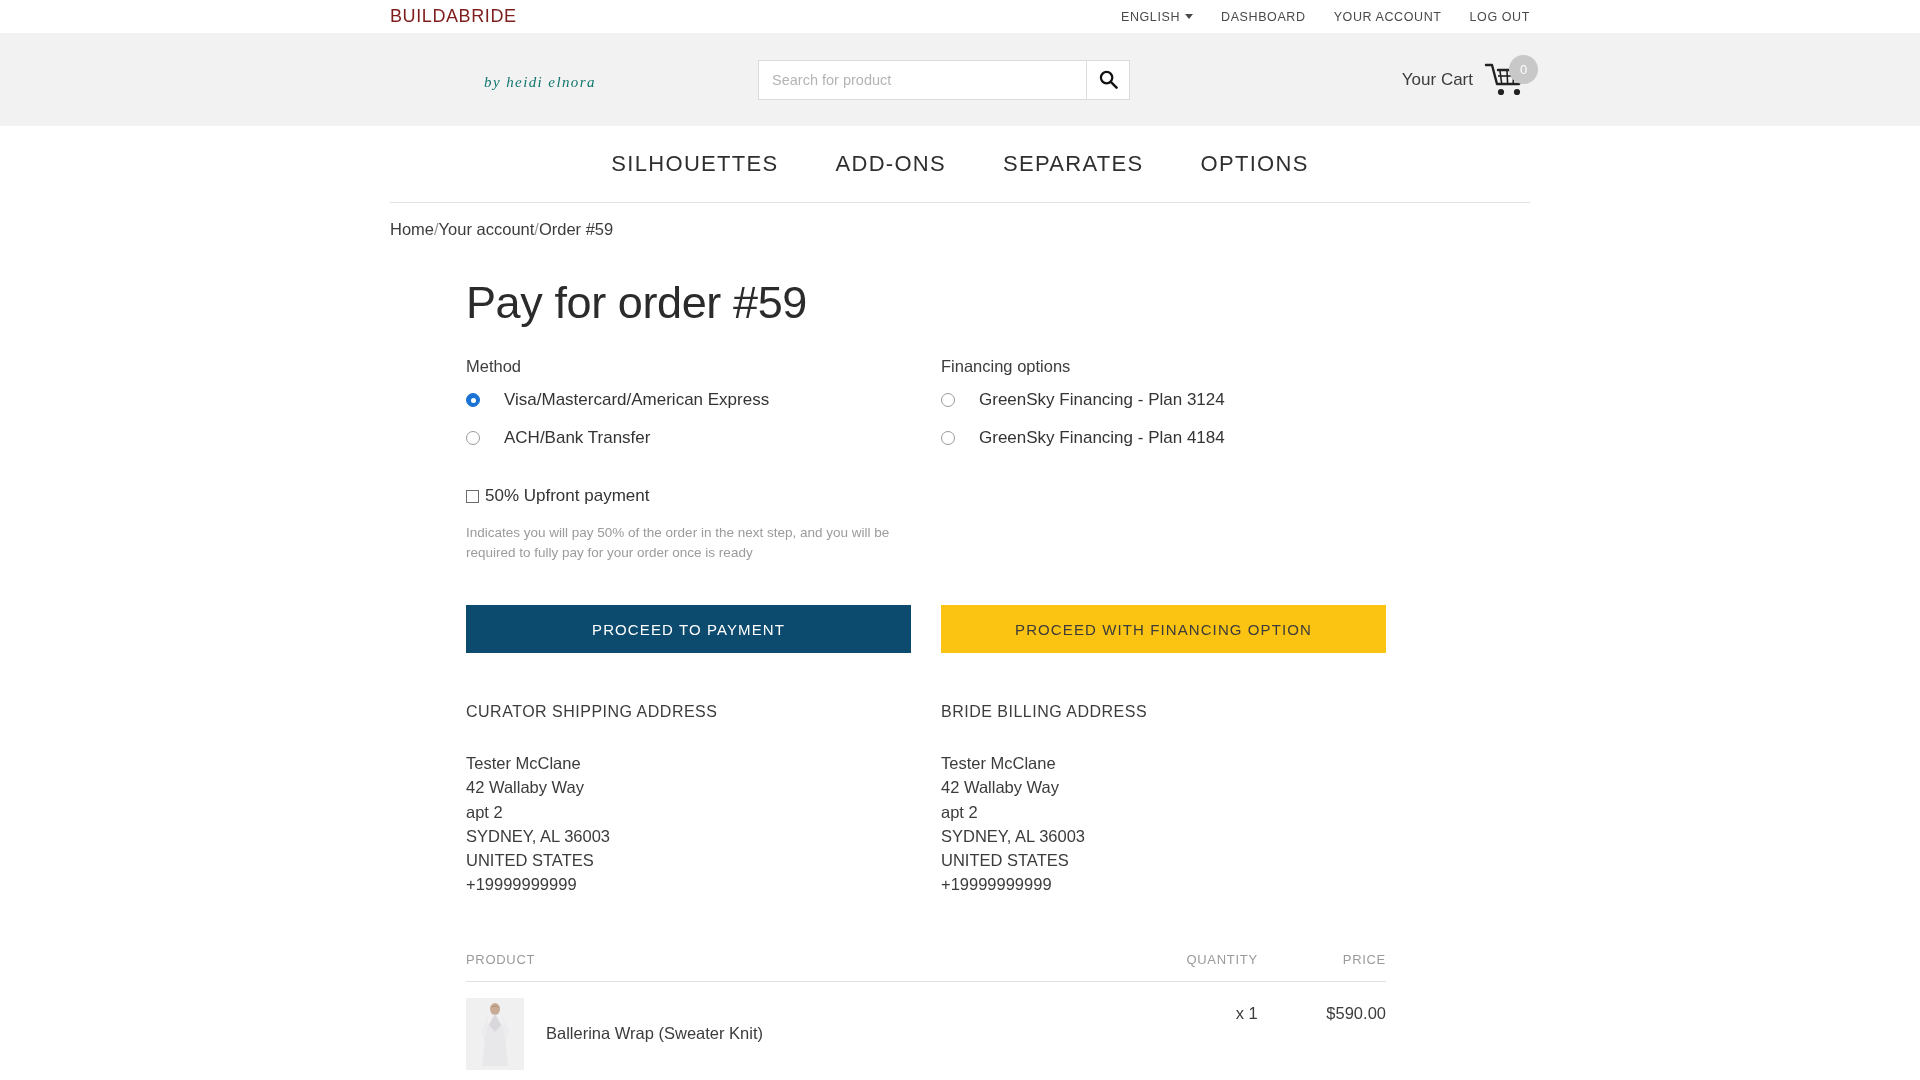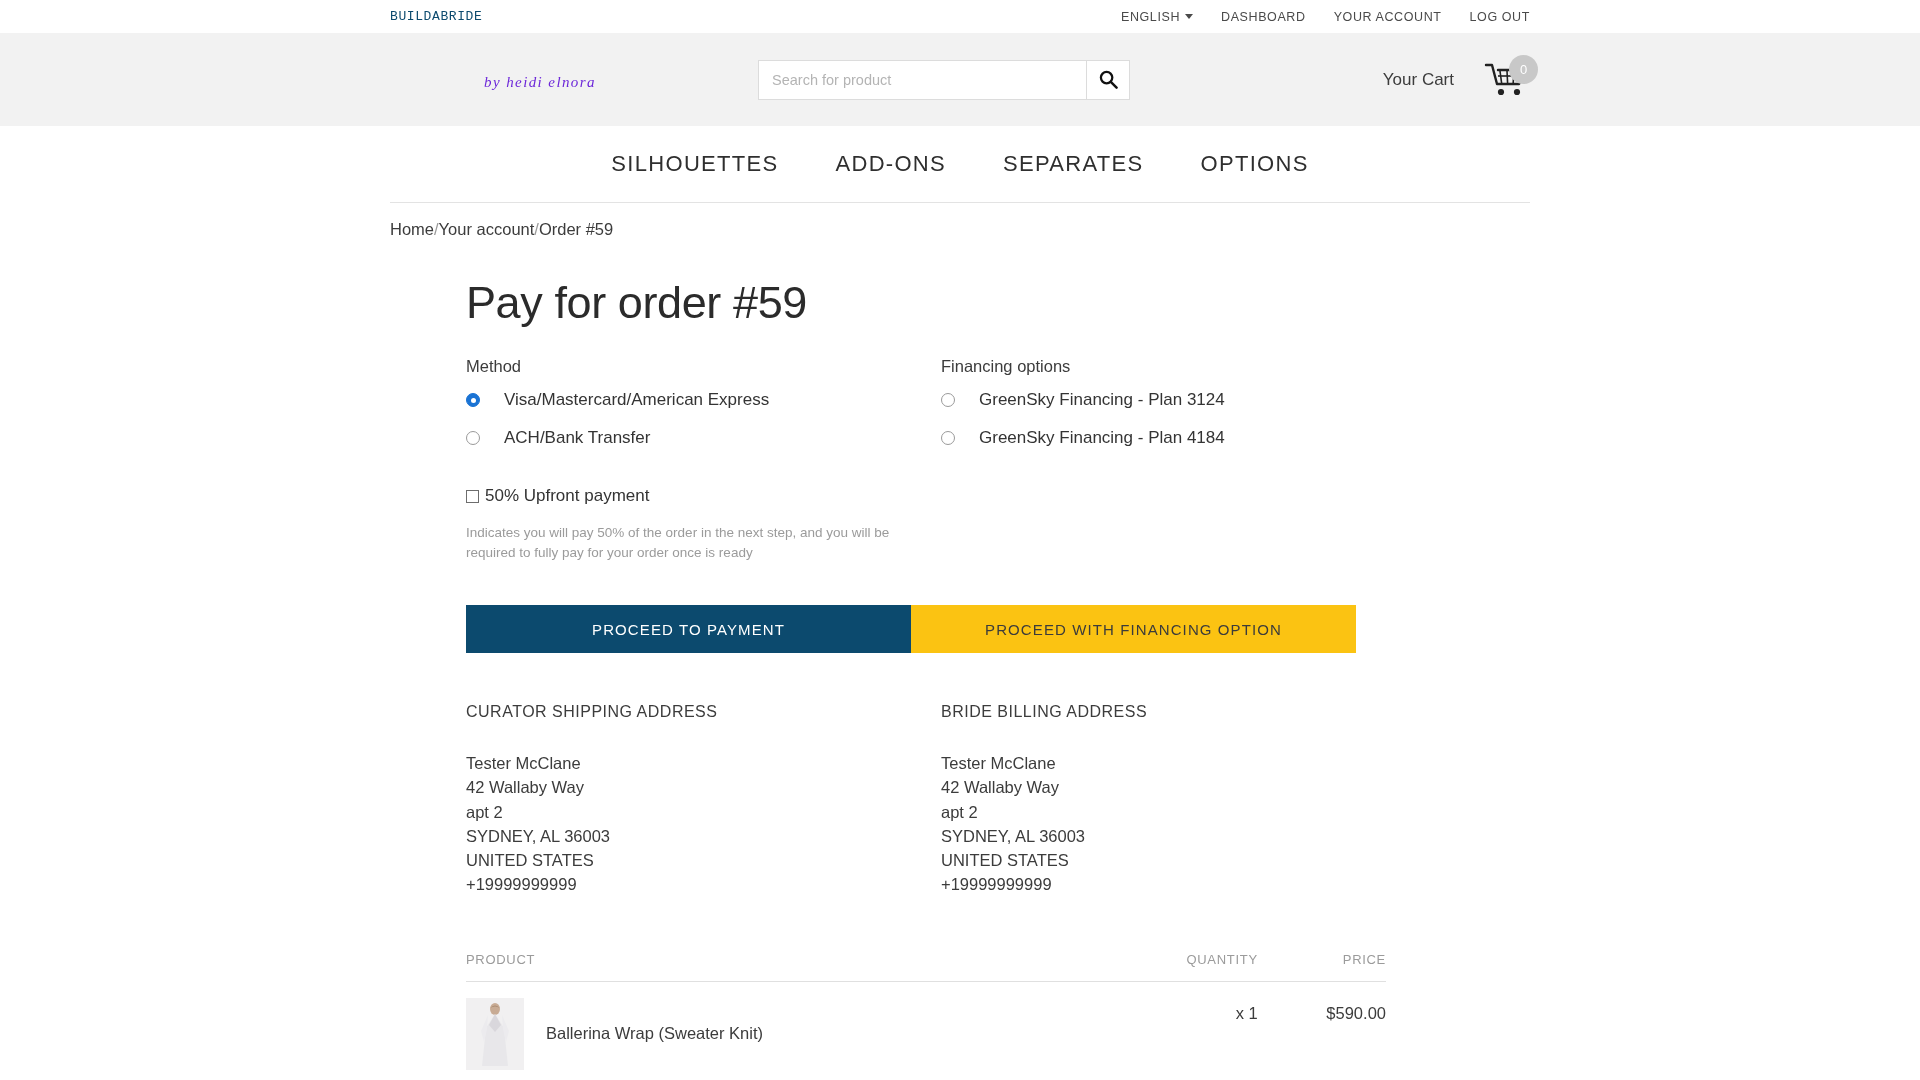--- a/index.html
+++ b/index.html
@@ -22,24 +22,23 @@
     letter-spacing: 0.4px;
   }
   .topbar-inner {
     width: 1140px;
     margin: 0 auto;
     display: flex;
     align-items: center;
     justify-content: space-between;
   }
   .brand-small {
-    color: #0c4a6e;
-    font-size: 13px;
+    color: #7f1d1d;
+    font-size: 18px;
     letter-spacing: 0.6px;
-    font-family: Liberation Mono, monospace;
   }
   .topnav { display: flex; align-items: center; gap: 28px; }
   .topnav a {
     color: #4a4a4a;
     text-decoration: none;
     font-size: 12.5px;
     letter-spacing: 0.6px;
     display: inline-flex;
     align-items: center;
     gap: 5px;
@@ -71,21 +70,21 @@
     letter-spacing: 6.5px;
     color: #2b2b2b;
     font-family: "Liberation Sans", sans-serif;
     font-weight: 400;
     white-space: nowrap;
   }
   .logo-sub {
     font-family: "Liberation Serif", serif;
     font-style: italic;
     font-size: 15px;
-    color: #6d28d9;
+    color: #0f766e;
     letter-spacing: 1.4px;
     margin-top: 5px;
   }
   .search-wrap {
     margin-left: 68px;
     display: flex;
     width: 372px;
     height: 40px;
     border-radius: 7px;
   }
@@ -108,21 +107,21 @@
     display: flex;
     align-items: center;
     justify-content: center;
     cursor: pointer;
     padding: 0;
   }
   .cart-area {
     margin-left: auto;
     display: flex;
     align-items: center;
-    gap: 30px;
+    gap: 11px;
     position: relative;
   }
   .cart-label { font-size: 17px; color: #3c3c3c; }
   .cart-icon-wrap { position: relative; width: 46px; height: 42px; }
   .cart-badge {
     position: absolute;
     top: -4px; right: -8px;
     width: 29px; height: 29px;
     border-radius: 50%;
     background: #c8c8c8;
@@ -251,20 +250,21 @@
   }
   .btn-primary {
     width: 445px;
     background: #0c4a6e;
     color: #ffffff;
   }
   .btn-financing {
     width: 445px;
     background: #fbc312;
     color: #3b3b3b;
+    margin-left: 30px;
   }
 
   .addr-cols {
     display: flex;
     margin: 50px 0 0 76px;
   }
   .addr-col { width: 475px; }
   .addr-title {
     font-size: 16px;
     color: #3c3c3c;

